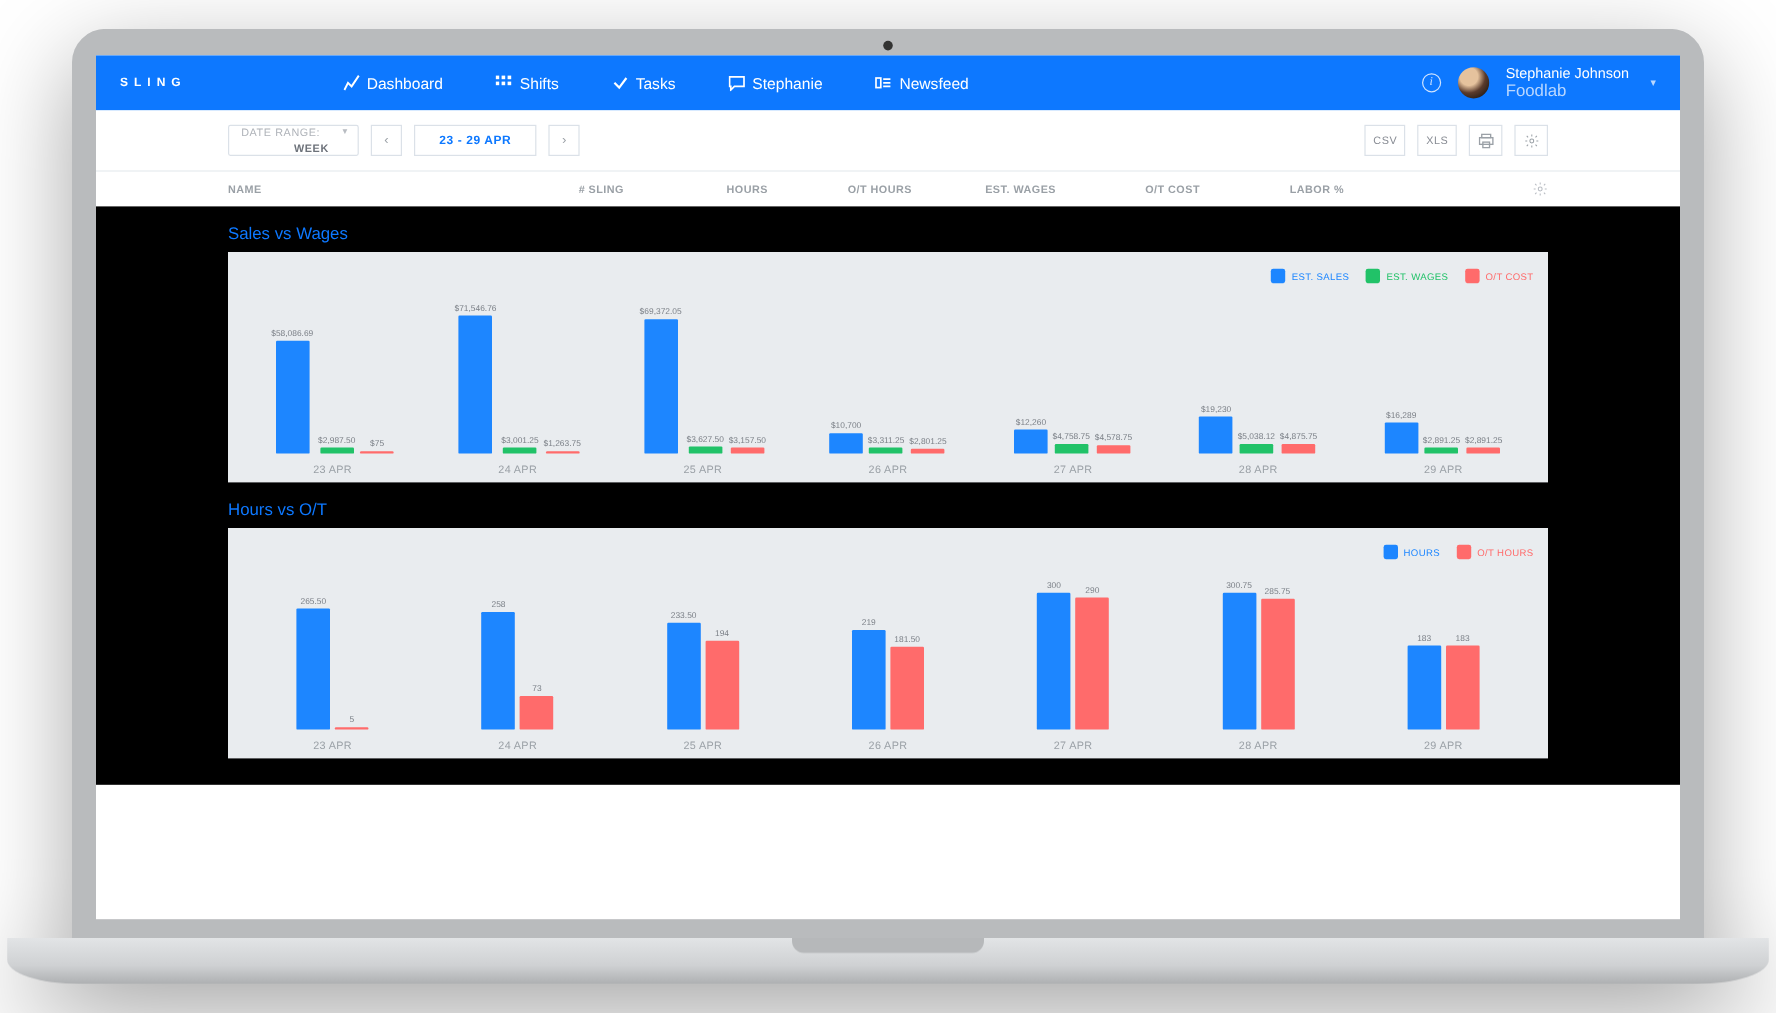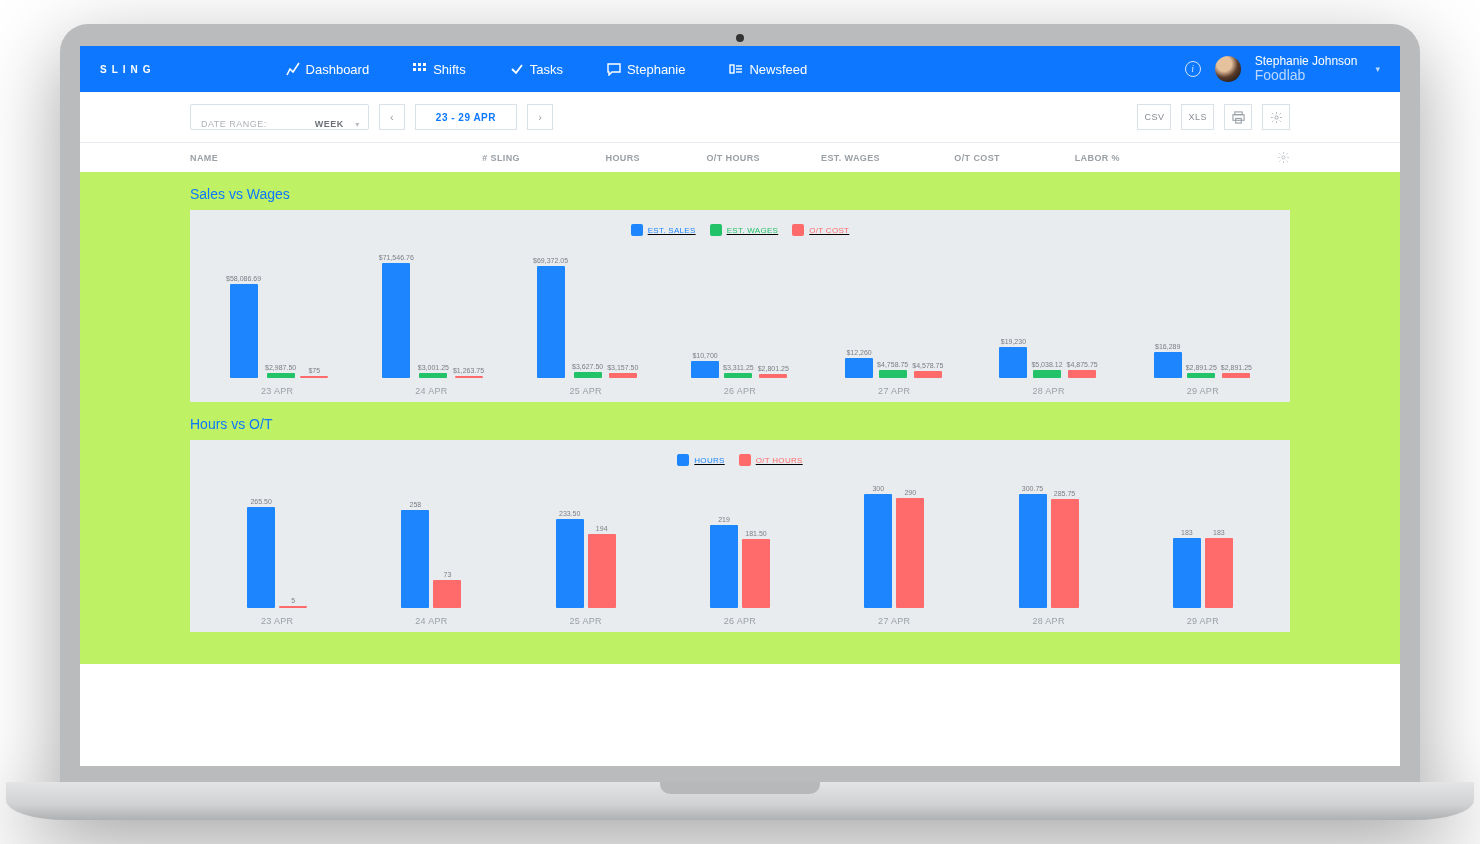--- a/index.html
+++ b/index.html
@@ -132,25 +132,26 @@
 .toolbar.second { padding-bottom: 12px; }
 .select-box {
   border: 1px solid #dbe1e8;
   border-radius: 2px;
   height: 26px;
   padding: 0 24px 0 10px;
   font-size: 9px;
   letter-spacing: .5px;
   color: #888c94;
   display: flex;
-  align-items: flex-end;
+  align-items: flex-start;
   gap: 4px;
   cursor: pointer;
   position: relative;
   white-space: nowrap;
+  flex-direction: column;
 }
 .select-box .lab { color: #aeb2b8; }
 .select-box .val { color: #6d727a; font-weight: 700; margin-left: 44px; }
 .select-box::after {
   content: "▾";
   position: absolute;
   right: 8px;
   font-size: 8px;
   color: #b8bcc2;
 }
@@ -199,40 +200,39 @@
   letter-spacing: .4px;
   color: #9aa0a6;
   font-weight: 700;
 }
 .colhdr .c1 { width: 210px; }
 .colhdr .cx { width: 120px; text-align: right; }
 .colhdr-gear { margin-left: auto; }
 
 
 .content {
-  background: #bef264;
-  padding: 0 0 32px 0;
+  background: #000000;
+  padding: 0 0 22px 0;
 }
 .section-title {
   font-size: 14px;
   color: #0d78ff;
   padding: 14px 110px 8px;
 }
 .chart-card {
   background: #e9ecef;
   margin: 0 110px;
   padding: 14px 12px 6px;
   position: relative;
 }
 .legend {
   display: flex;
   gap: 14px;
-  justify-content: center;
+  justify-content: flex-end;
   margin-bottom: 10px;
-  text-decoration: underline;
 }
 .legend-item {
   display: flex;
   align-items: center;
   gap: 5px;
   font-size: 8px;
   letter-spacing: .3px;
 }
 .legend-sw {
   width: 12px;

